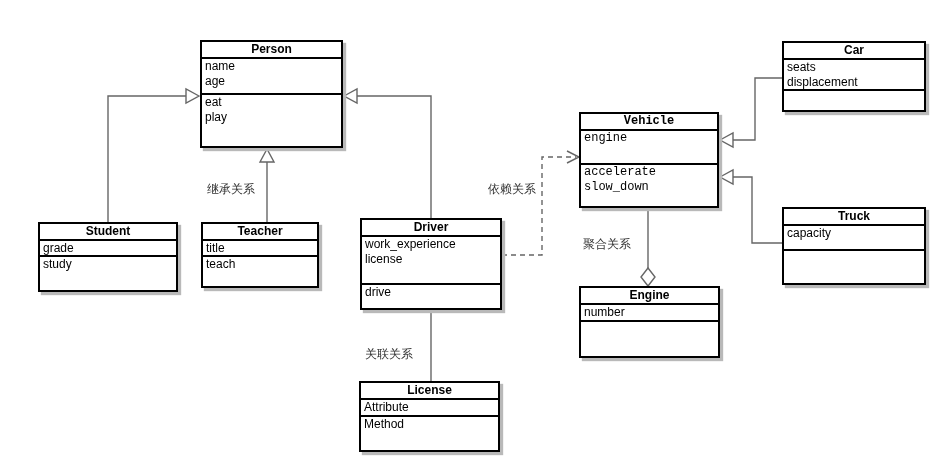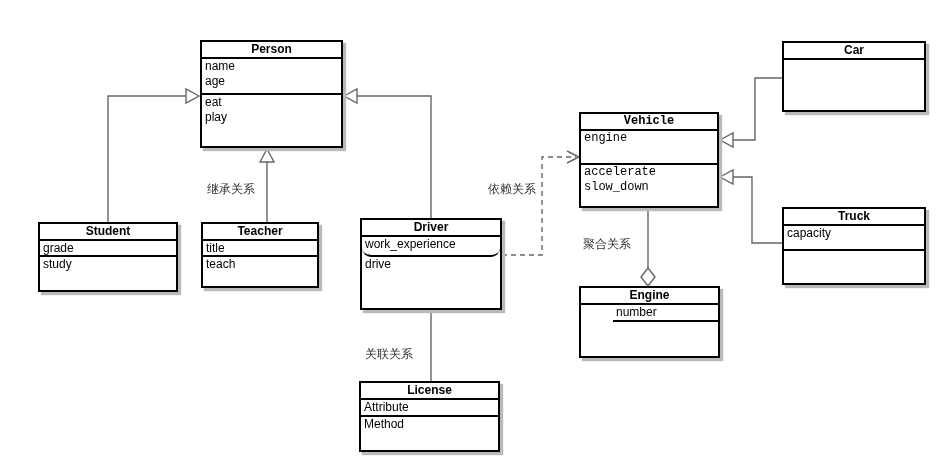--- a/index.html
+++ b/index.html
@@ -49,27 +49,27 @@
   .uml-line{line-height:15px;padding-left:3px;white-space:nowrap;}
 
   
   #box-person {left:200px;top:40px; width:143px;height:108px;}
   #box-person  .uml-attrs{height:36px;}
   #box-student {left:38px; top:222px;width:140px;height:70px;}
   #box-student .uml-attrs{height:16px;}
   #box-teacher {left:201px;top:222px;width:118px;height:66px;}
   #box-teacher .uml-attrs{height:16px;}
   #box-driver  {left:360px;top:218px;width:142px;height:92px;}
-  #box-driver  .uml-attrs{height:20px;border-radius:9px;}
+  #box-driver  .uml-attrs{height:48px;}
   #box-license {left:359px;top:381px;width:141px;height:71px;}
   #box-license .uml-attrs{height:17px;}
   #box-vehicle {left:579px;top:112px;width:140px;height:96px;font-family:Liberation Mono, monospace;}
   #box-vehicle .uml-attrs{height:34px;}
   #box-engine  {left:579px;top:286px;width:141px;height:72px;}
-  #box-engine  .uml-attrs{height:17px;margin-left:32px;}
+  #box-engine  .uml-attrs{height:17px;}
   #box-car     {left:782px;top:41px; width:144px;height:71px;}
   #box-car     .uml-attrs{height:31px;}
   #box-truck   {left:782px;top:207px;width:144px;height:78px;}
   #box-truck   .uml-attrs{height:25px;}
 
   .edge-label{
     position:absolute;
     transform:translate(-50%,-50%);
     font-size:12px;color:var(--label);
     background:var(--background);
@@ -194,20 +194,24 @@
   <div class="uml-class" id="box-engine">
     <div class="uml-title">Engine</div>
     <div class="uml-attrs">
       <div class="uml-line">number</div>
     </div>
     <div class="uml-methods"></div>
   </div>
 
   <div class="uml-class" id="box-car">
     <div class="uml-title">Car</div>
+    <div class="uml-attrs">
+      <div class="uml-line">seats</div>
+      <div class="uml-line">displacement</div>
+    </div>
     <div class="uml-methods"></div>
   </div>
 
   <div class="uml-class" id="box-truck">
     <div class="uml-title">Truck</div>
     <div class="uml-attrs">
       <div class="uml-line">capacity</div>
     </div>
     <div class="uml-methods"></div>
   </div>

